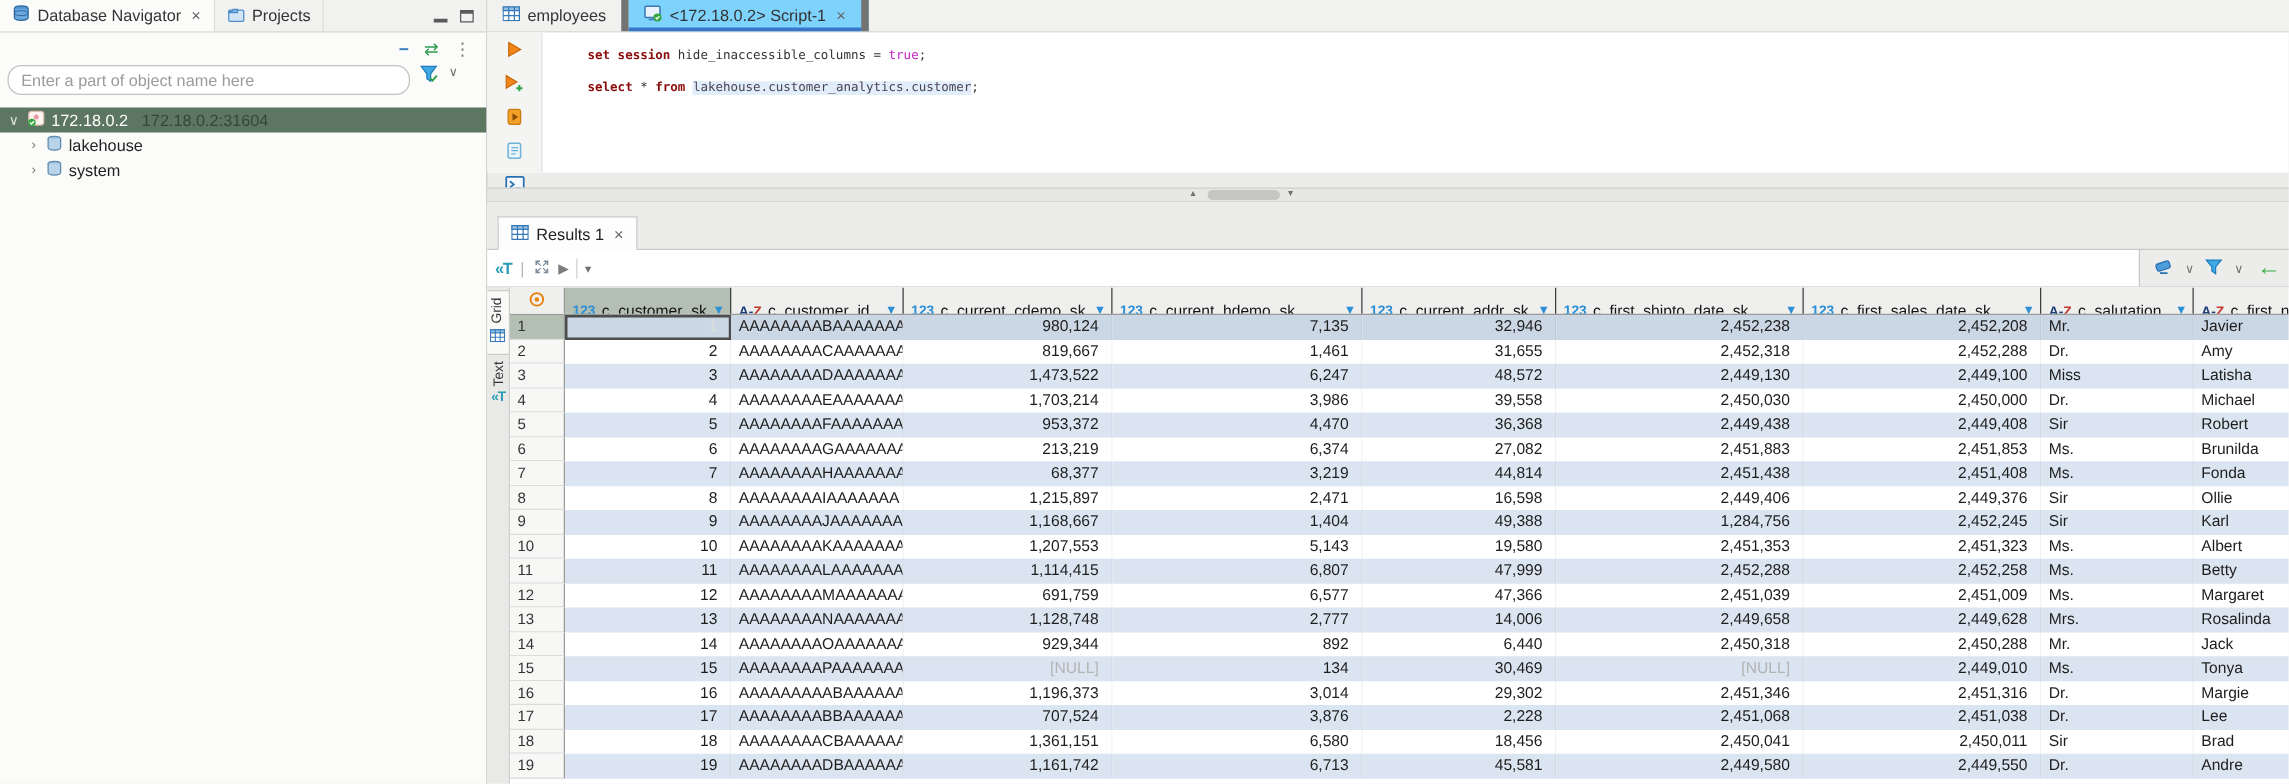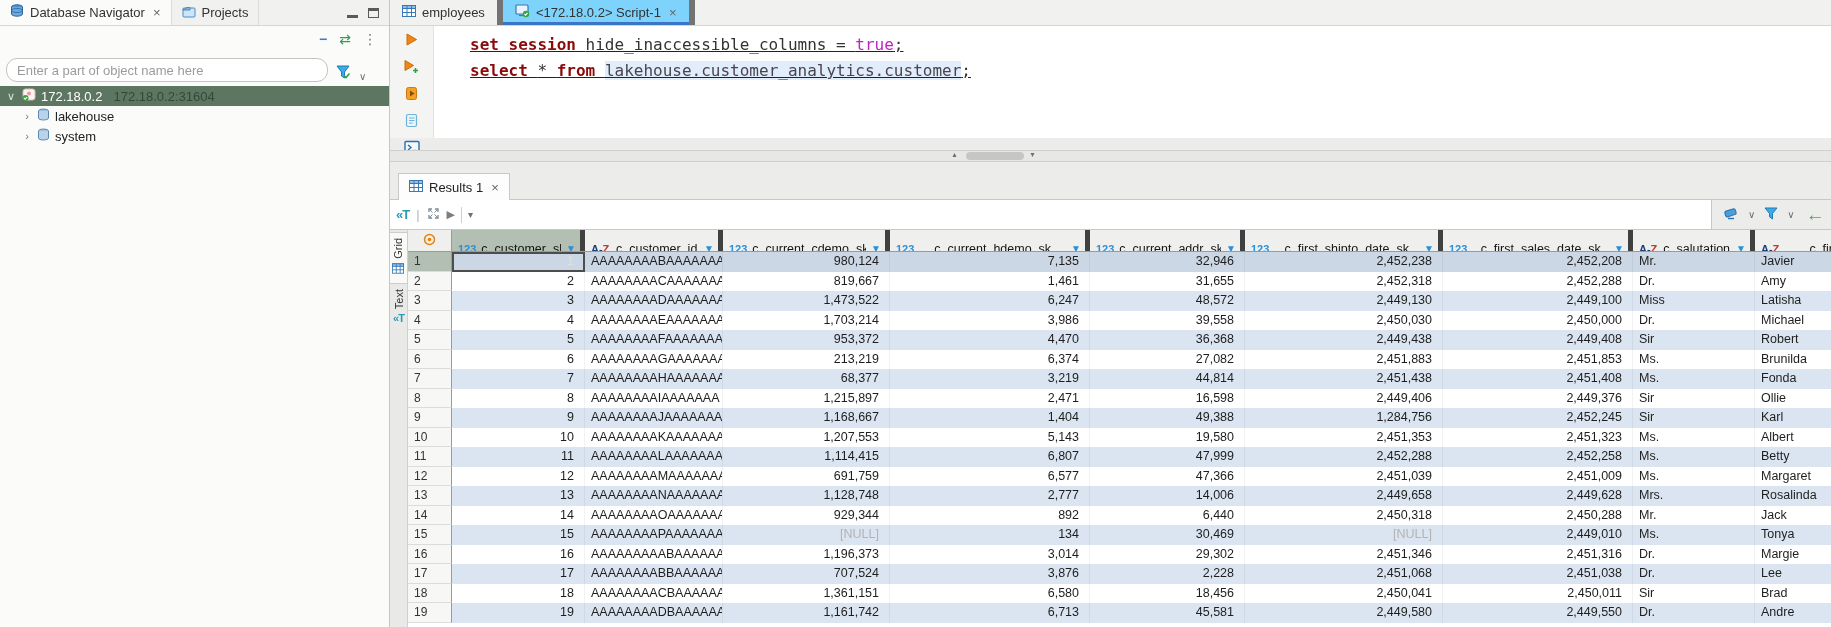--- a/index.html
+++ b/index.html
@@ -12,42 +12,42 @@
   .ptab { display:flex; align-items:center; gap:6px; padding:0 10px; font-size:13px; color:#333; border-right:1px solid #ddddDC; }
   .ptab.active { background:#fbfbfa; }
   .tab-close { color:#666; font-size:13px; margin-left:2px; cursor:default; }
   .win-controls { margin-left:auto; display:flex; align-items:center; gap:10px; padding:0 10px; }
   .win-min { width:11px; height:3px; background:#5a5a5a; margin-top:8px; }
   .win-max { width:11px; height:10px; border:1px solid #5a5a5a; border-top:3px solid #5a5a5a; }
 
   .nav-toolbar { height:26px; display:flex; justify-content:flex-end; align-items:center; gap:12px; padding:0 12px; }
   .tbtn { color:#3a7ec2; font-size:14px; line-height:1; }
   .tbtn.kebab { color:#777; font-size:14px; letter-spacing:0; }
-  .nav-search-row { display:flex; align-items:flex-end; gap:8px; padding:0 8px 0 6px; height:30px; }
+  .nav-search-row { display:flex; align-items:flex-start; gap:8px; padding:0 8px 0 6px; height:30px; }
   .nav-search { flex:0 0 322px; height:24px; border:1px solid #c4c4c3; border-radius:11px; background:#fff; padding:0 10px; font-size:13px; color:#333; font-family:"Liberation Sans",sans-serif; }
   .nav-search::placeholder { color:#9b9b9a; }
   .chev { color:#6f6f6e; font-size:10px; }
 
   .tree { margin-top:4px; }
   .tree-row { height:20px; display:flex; align-items:center; gap:5px; padding-left:6px; font-size:13px; color:#222; }
   .tree-row.conn { background:var(--selection-green); color:#fff; }
   .conn-detail { color:rgba(15,35,20,.55); margin-left:6px; }
   .expander { width:10px; color:#777; font-size:11px; text-align:center; }
   .tree-row.conn .expander { color:#d9e2da; }
   .tree-child { padding-left:22px; }
 
   
   #editor-area { position:absolute; left:390px; top:0; right:0; height:150px; }
   .editor-tabs { height:26px; background:#f1f1f0; border-bottom:1px solid #d5d5d4; display:flex; }
   .etab { display:flex; align-items:center; gap:6px; padding:0 12px; font-size:13px; color:#333; border-right:6px solid #737373; position:relative; }
   .etab.active { background:#7dd3fc; }
   .etab.active::after { content:""; position:absolute; left:0; right:0; bottom:0; height:3px; background:var(--tab-underline); }
   .editor-body { position:absolute; top:26px; left:0; right:0; bottom:12px; background:#fff; display:flex; }
   .editor-toolbar { width:44px; background:#f4f4f3; border-right:1px solid #e2e2e1; display:flex; flex-direction:column; align-items:center; padding-top:6px; gap:9px; }
-  .code { padding:6px 0 12px 36px; font-family:"DejaVu Sans Mono","Liberation Mono",monospace; font-size:16px; line-height:26px; white-space:pre;text-decoration:underline; }
+  .code { padding:6px 0 12px 36px; font-family:"DejaVu Sans Mono","Liberation Mono",monospace; font-size:10px; line-height:26px; white-space:pre; }
   .tk-kw { color:var(--keyword-red); font-weight:bold; }
   .tk-pl { color:#333; }
   .tk-const { color:#c222c2; }
   .tk-hl { color:#4a4450; background:#e2edfb; }
   #splitter { position:absolute; left:390px; right:0; top:150px; height:12px; background:#e7e7e6; border-top:1px solid #cfcfce; border-bottom:1px solid #cfcfce; }
   .grip { position:absolute; left:40%; top:1px; height:8px; width:58px; background:#c6c6c5; border-radius:4px; }
   .grip-arrow { position:absolute; top:-1px; font-size:8px; color:#6e6e6d; }
   .grip-arrow.up { left:calc(40% - 14px); }
   .grip-arrow.down { left:calc(40% + 64px); }
 
@@ -69,21 +69,21 @@
   .back-arrow { color:#3fae49; font-size:19px; font-weight:bold; margin-left:2px; }
 
   .grid-wrap { position:absolute; top:68px; left:0; right:0; bottom:0; display:flex; }
   .side-tabs { width:18px; background:#e9e9e8; border-right:1px solid #d0d0cf; display:flex; flex-direction:column; align-items:center; padding-top:2px; }
   .stab { display:flex; flex-direction:column; align-items:center; gap:3px; padding:5px 0 6px; width:18px; }
   .stab.active { background:#f9f9f8; border:1px solid #cdcdcc; border-left:none; }
   .stab-label { writing-mode:vertical-rl; transform:rotate(180deg); font-size:11px; color:#333; }
   .grid { flex:1 1 auto; overflow:hidden; position:relative; background:#fff; }
   .ghead { display:flex; height:22px; background:#efefee; border-bottom:1px solid #9a9a99; }
   .hcorner { width:44px; flex:0 0 44px; border-right:1px solid #9a9a99; display:flex; align-items:center; justify-content:center; background:#efefee; }
-  .hcell { display:flex; align-items:center; gap:5px; padding:16px 4px 0 6px; border-right:5px solid #404040; font-size:12.5px; color:#141414; flex:0 0 auto; overflow:hidden;text-align:center; }
+  .hcell { display:flex; align-items:center; gap:5px; padding:16px 4px 0 6px; border-right:1px solid #404040; font-size:12.5px; color:#141414; flex:0 0 auto; overflow:hidden; }
   .hcell.sel { background:var(--header-select); }
   .badge-num { color:var(--badge-blue); font-size:11px; font-weight:bold; }
   .ba { color:#1c3f77; font-size:11px; font-weight:bold; }
   .bz { color:#c03a2b; font-size:11px; font-weight:bold; }
   .hlabel { white-space:nowrap; overflow:hidden; flex:1 1 auto; }
   .sort { color:var(--badge-blue); font-size:10px; margin-left:auto; }
   .gbody .grow { display:flex; height:19.5px; }
   .rn { width:44px; flex:0 0 44px; background:#f7f7f6; border-right:1px solid #9a9a99; border-bottom:1px solid #dcdcdb; font-size:12px; color:#333; padding:2px 0 0 6px; }
   .rn.sel { background:var(--header-select); }
   .gcell { flex:0 0 auto; font-size:12.5px; color:#1e1e1e; padding:2px 6px 0 6px; border-right:1px solid rgba(0,0,0,0.05); white-space:nowrap; overflow:hidden; }

